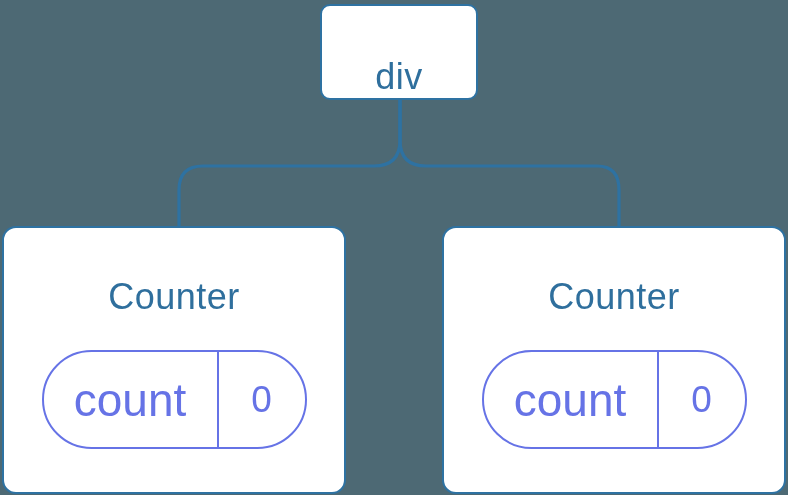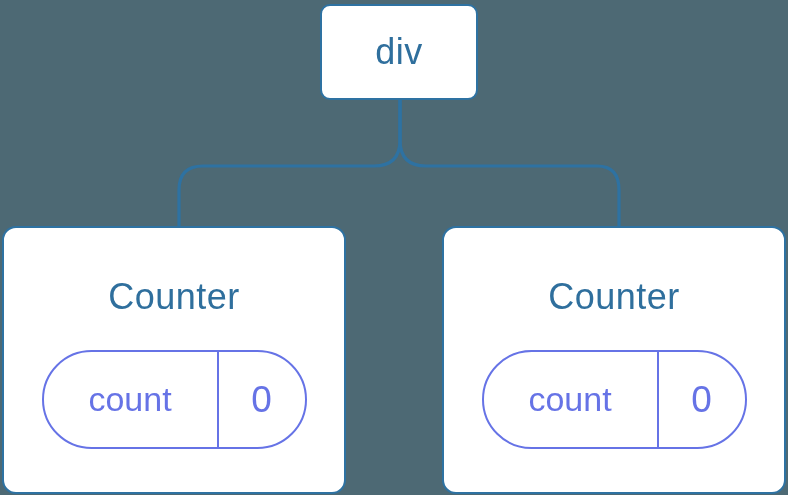--- a/index.html
+++ b/index.html
@@ -30,21 +30,21 @@
     position: absolute;
     left: 320px;
     top: 4px;
     width: 158px;
     height: 96px;
     background: #ffffff;
     border: 2.5px solid #2e72a2;
     border-radius: 10px;
     box-sizing: border-box;
     display: flex;
-    align-items: center;
+    align-items: flex-end;
     justify-content: center;
   }
   .node-root .node-label {
     color: #2f6f9d;
     font-size: 36px;
     font-weight: 500;
     letter-spacing: 0.5px;
   }
   .card {
     position: absolute;
@@ -90,21 +90,21 @@
     box-sizing: border-box;
   }
   .pill-value-cell {
     flex: 1 1 auto;
     display: flex;
     align-items: center;
     justify-content: center;
   }
   .pill-key {
     color: #6673e6;
-    font-size: 34px;
+    font-size: 46px;
     font-weight: 400;
   }
   .pill-value {
     color: #6673e6;
     font-size: 37px;
     font-weight: 400;
   }
 </style>
 </head>
 <body>

